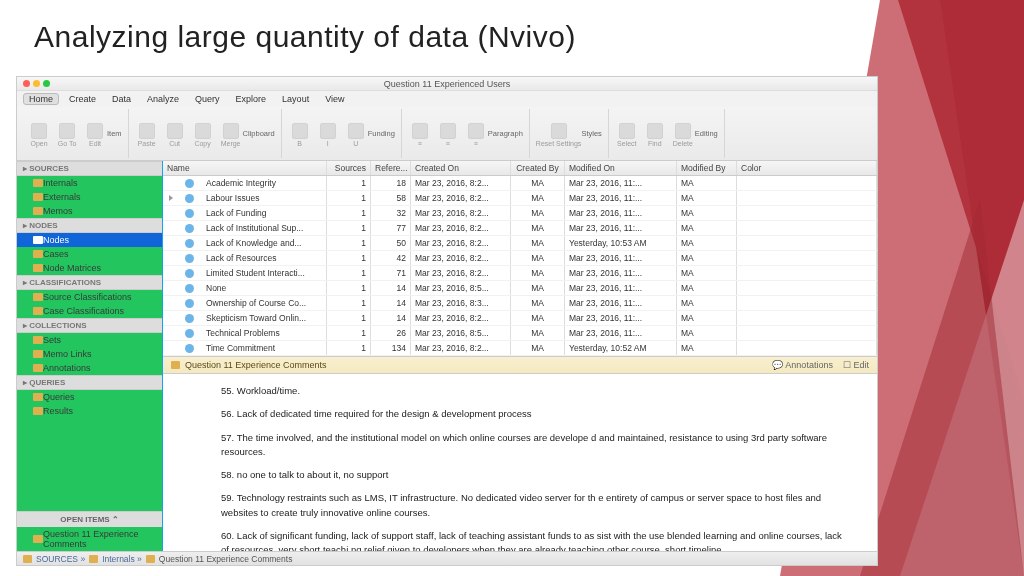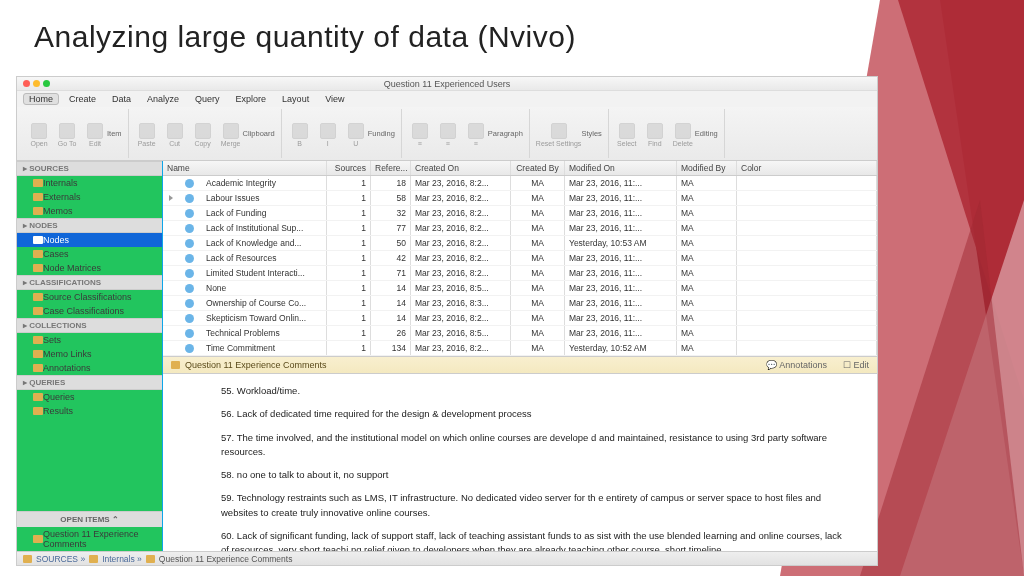--- a/index.html
+++ b/index.html
@@ -31,21 +31,21 @@
 .mainpane{flex:1;display:flex;flex-direction:column;background:#fff;overflow:hidden}
 .grid{overflow:hidden}
 .ghdr{display:flex;background:linear-gradient(#f6f6f6,#e8e8e8);border-bottom:1px solid #ccc;color:#444;font-size:8.5px}
 .gcol{padding:2px 4px;border-right:1px solid #ddd;overflow:hidden;white-space:nowrap}
 .c-name{width:164px}.c-src{width:44px;text-align:right}.c-ref{width:40px;text-align:right}.c-con{width:100px}.c-cby{width:54px;text-align:center}.c-mon{width:112px}.c-mby{width:60px;}.c-col{flex:1}
 .grow{display:flex;font-size:8.5px;color:#333;border-bottom:1px solid #f2f2f2}
 .grow .c-name{display:flex;align-items:center;gap:12px;padding-left:6px}
 .grow .ni{width:9px;height:9px;border-radius:50%;background:#6bb5e8;flex-shrink:0}
 .tri{width:0;height:0;border-top:3px solid transparent;border-bottom:3px solid transparent;border-left:4px solid #999;flex-shrink:0}
 .detailtab{background:linear-gradient(#f8efcf,#f4e9c0);border-top:1px solid #ccc;border-bottom:1px solid #ccc;padding:3px 8px;display:flex;align-items:center;font-size:9px;color:#5a4a1a}
-.detailtab .right{margin-left:auto;display:flex;gap:16px;color:#666}
+.detailtab .right{margin-left:auto;display:flex;gap:10px;color:#666}
 .detailbody{flex:1;padding:10px 28px 6px 58px;overflow:hidden;font-size:9.5px;color:#222;line-height:1.5}
 .detailbody p{margin-bottom:9px}
 .statusbar{height:14px;background:linear-gradient(#eee,#e2e2e2);border-top:1px solid #ccc;display:flex;align-items:center;font-size:8.5px;color:#555;padding:0 6px;gap:4px}
 .crumb{color:#4a6a9a}
 </style>
 </head>
 <body>
 
 <svg class="slide-bg" viewBox="0 0 1024 576" preserveAspectRatio="none">
   <polygon points="1024,0 940,0 1024,576" fill="#7a1824"></polygon>

